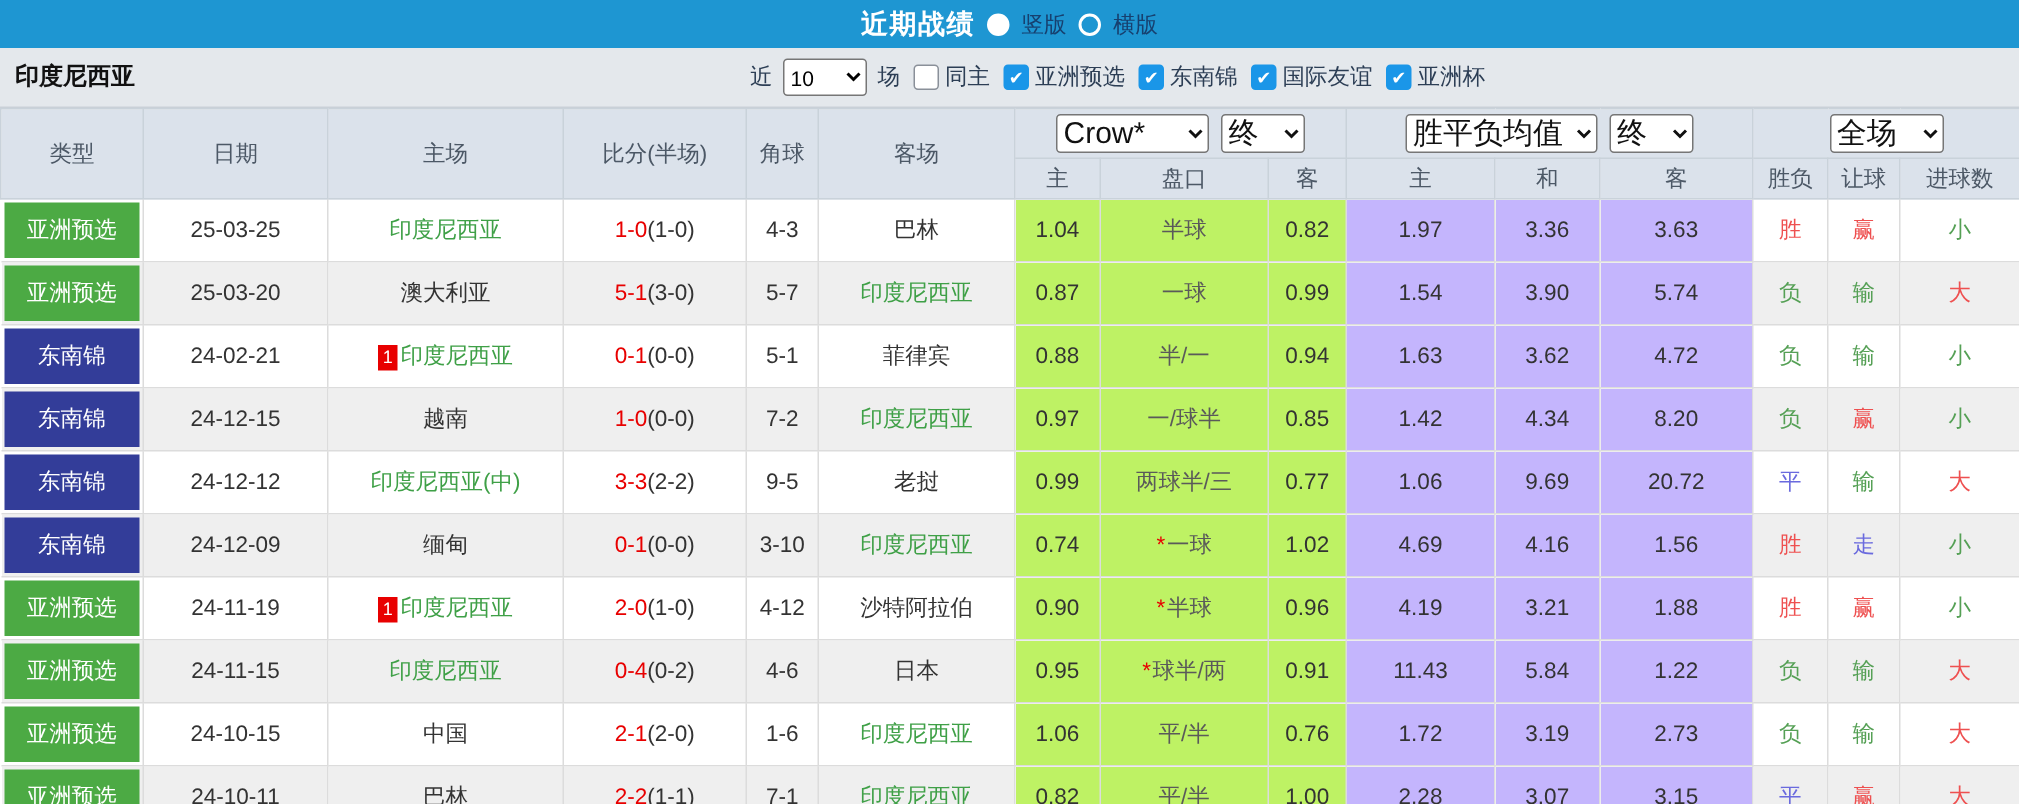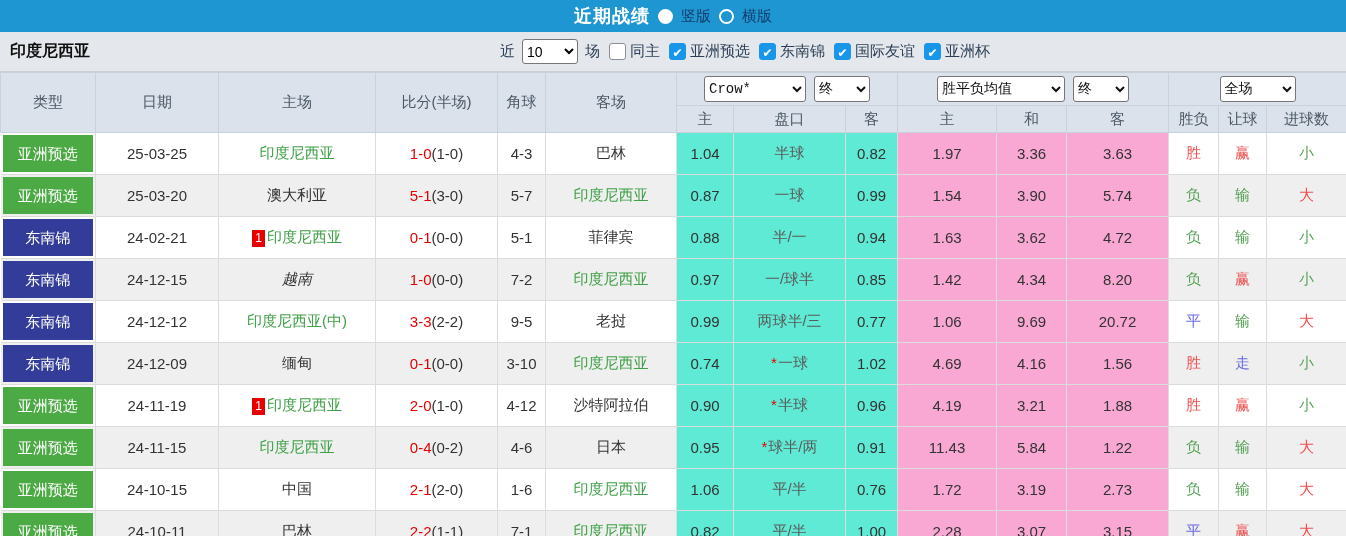--- a/index.html
+++ b/index.html
@@ -46,34 +46,34 @@
 
   
   table { border-collapse:collapse; table-layout:fixed; width:1346px; }
   thead th {
     background:#dbe2eb; color:#4c5866; font-weight:normal; font-size:15px;
     border:1px solid #c9d2da; padding:0;
   }
   tr.h1 th { height:33px; }
   tr.h2 th { height:27px; }
   .hsel {
-    height:26px; font-size:14px; border:1px solid #767676; border-radius:3px;
-    background:#fff; color:#111; margin:0 4px; vertical-align:middle;font-family:Liberation Mono, monospace;
+    height:26px; font-size:20px; border:1px solid #767676; border-radius:3px;
+    background:#fff; color:#111; margin:0 4px; vertical-align:middle;
   }
   .hsel.w-company { width:102px; } .hsel.w-time { width:56px; }
   .hsel.w-avg { width:128px; } .hsel.w-scope { width:76px; }
 
   tbody td {
     height:41px; text-align:center; font-size:15px; color:#333;
     border:1px solid #dcdcdc; padding:0; overflow:hidden; white-space:nowrap;
   }
   tbody tr:nth-child(odd) td { background:#fff; }
   tbody tr:nth-child(even) td { background:#efefef; }
-  tbody tr td.cream { background:#5eead4;margin-top:12px; }
-  tbody tr td.blue  { background:#f9a8d4;text-align:center; }
+  tbody tr td.cream { background:#bef264;margin-top:12px; }
+  tbody tr td.blue  { background:#c4b5fd;text-align:center; }
 
   td.c-type { border-left:none; }
   .badge { margin:2px; height:37px; line-height:37px; color:#fff; font-size:15px; }
   .c-score .ft { color:#e80000; }
   .c-score .ht { color:#333; }
   .redcard {
     display:inline-block; background:#e80000; color:#fff; font-size:12px;
     width:13px; height:17px; line-height:17px; margin-right:2px; text-align:center;
   }
   .star { color:#e80000; margin-right:1px; }
@@ -254,21 +254,21 @@
     <td style="color: rgb(85, 160, 85);">输</td>
     <td style="color: rgb(85, 160, 85);">小</td>
   </tr>
 
   <tr>
     <td class="c-type">
       <div class="badge" style="background-color: rgb(51, 61, 153);">东南锦</div>
     </td>
     <td class="c-date">24-12-15</td>
     <td class="c-home">
-      <span class="teamlink" style="color: rgb(51, 51, 51); font-style: italic;">越南</span>
+      <span class="teamlink" style="color: rgb(51, 51, 51);">越南</span>
     </td>
     <td class="c-score">
       <span class="ft">1-0</span><span class="ht">(0-0)</span>
     </td>
     <td class="c-corner">7-2</td>
     <td class="c-away">
       <span class="teamlink" style="color: rgb(63, 160, 71);">印度尼西亚</span>
     </td>
     <td class="cream">0.97</td>
     <td class="cream hcap">

